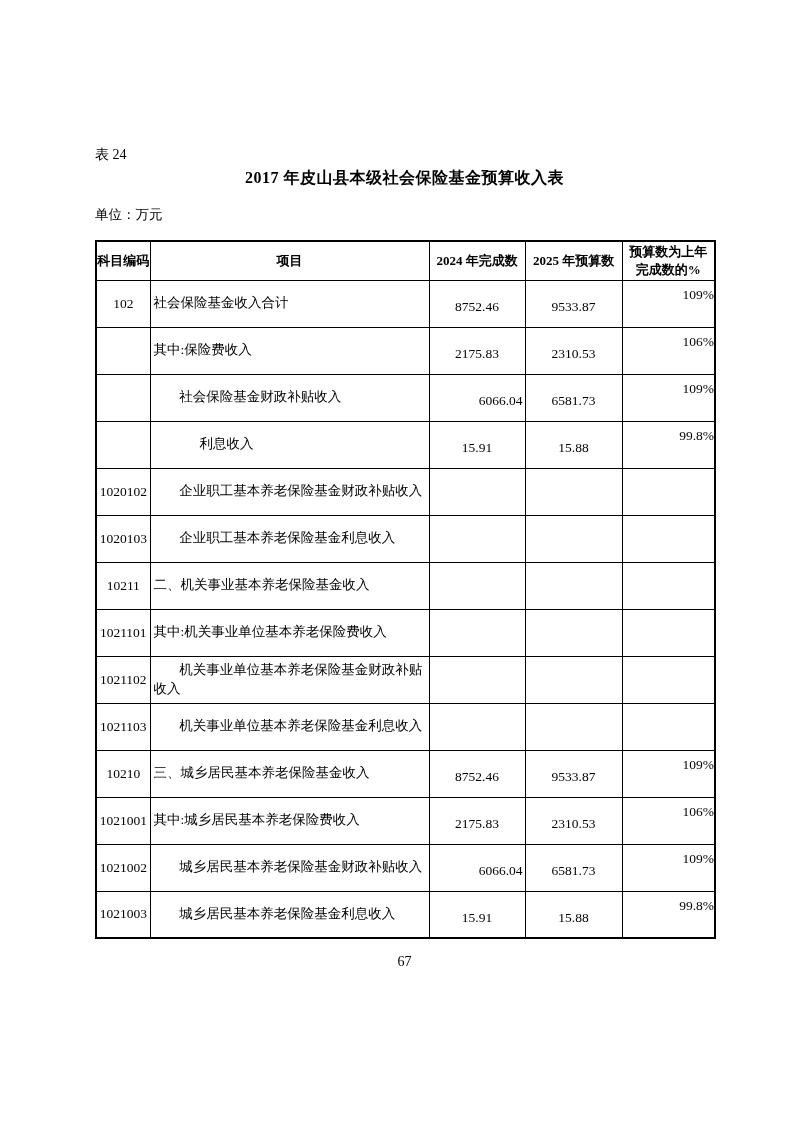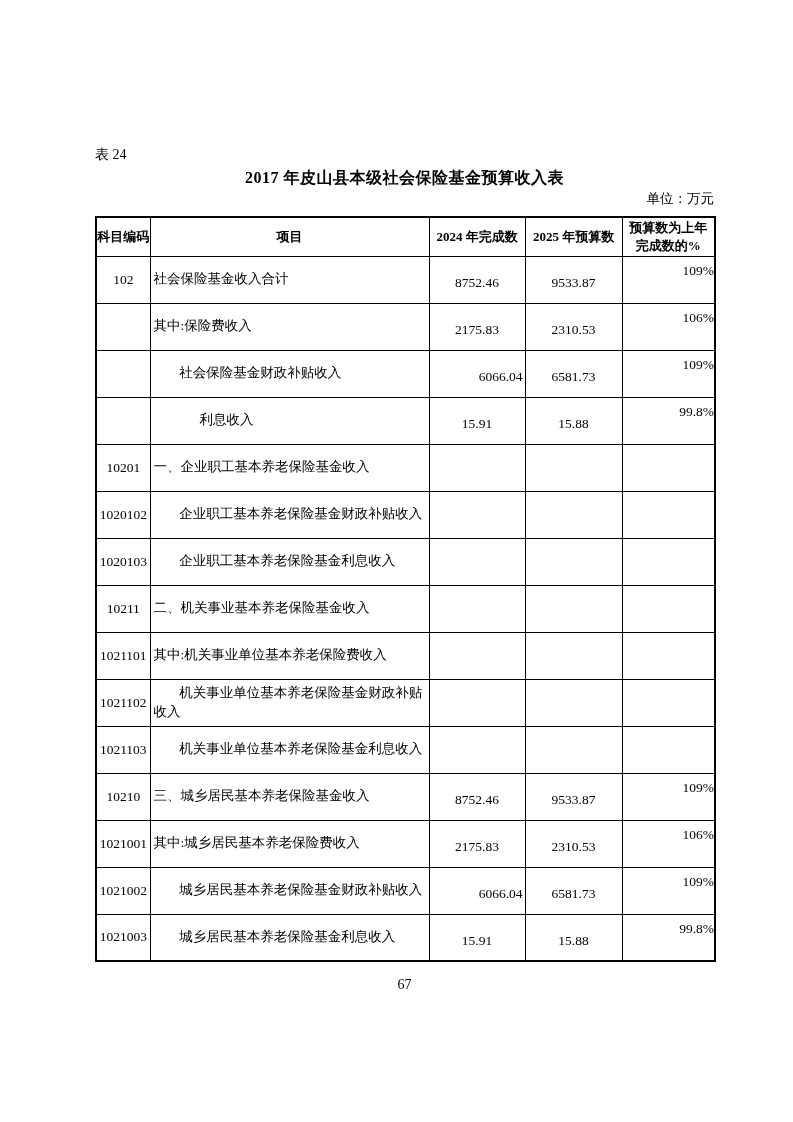--- a/index.html
+++ b/index.html
@@ -24,27 +24,26 @@
   }
   .doc-title {
     margin-top: 3px;
     font-size: 16px;
     font-weight: bold;
     line-height: 21px;
     text-align: center;
     letter-spacing: 0.5px;
   }
   .unit-note {
-    margin-top: 2px;
+    margin-top: 18px;
     font-size: 13.5px;
     line-height: 18px;
-    text-align: right;
   }
   table.budget {
-    margin-top: 8px;
+    margin-top: 16px;
     width: 619px;
     border-collapse: collapse;
     table-layout: fixed;
     border: 2px solid #000000;
   }
   table.budget th, table.budget td {
     border: 1px solid #000000;
     font-weight: normal;
     font-size: 13.5px;
     overflow: hidden;
@@ -147,27 +146,20 @@
         <td class="pct">109%</td>
       </tr>
       <tr class="r">
         <td class="code"></td>
         <td class="item ind2">利息收入</td>
         <td class="num">15.91</td>
         <td class="num">15.88</td>
         <td class="pct">99.8%</td>
       </tr>
       <tr class="r">
-        <td class="code">10201</td>
-        <td class="item">一、企业职工基本养老保险基金收入</td>
-        <td class="num"></td>
-        <td class="num"></td>
-        <td class="pct"></td>
-      </tr>
-      <tr class="r">
         <td class="code">1020102</td>
         <td class="item ind">企业职工基本养老保险基金财政补贴收入</td>
         <td class="num"></td>
         <td class="num"></td>
         <td class="pct"></td>
       </tr>
       <tr class="r">
         <td class="code">1020103</td>
         <td class="item ind">企业职工基本养老保险基金利息收入</td>
         <td class="num"></td>

